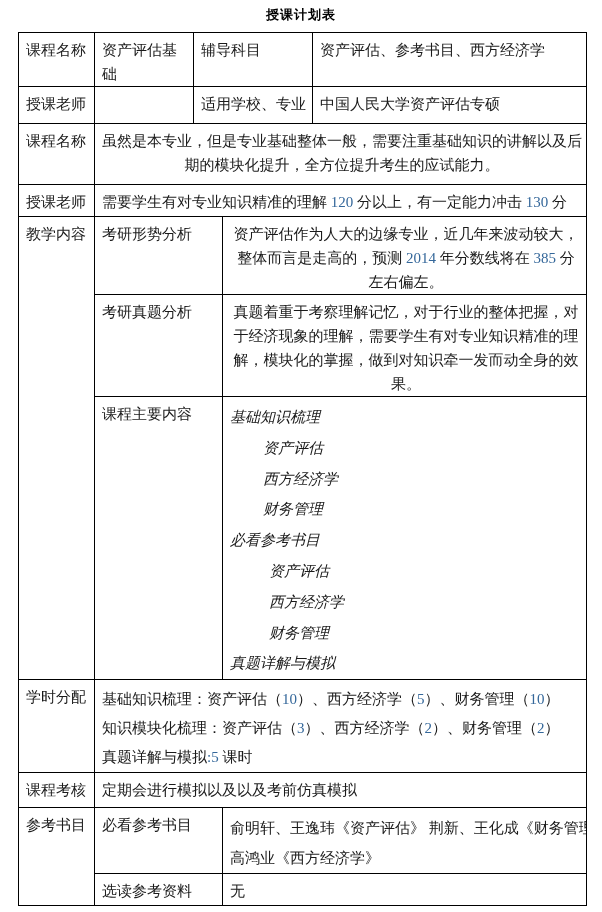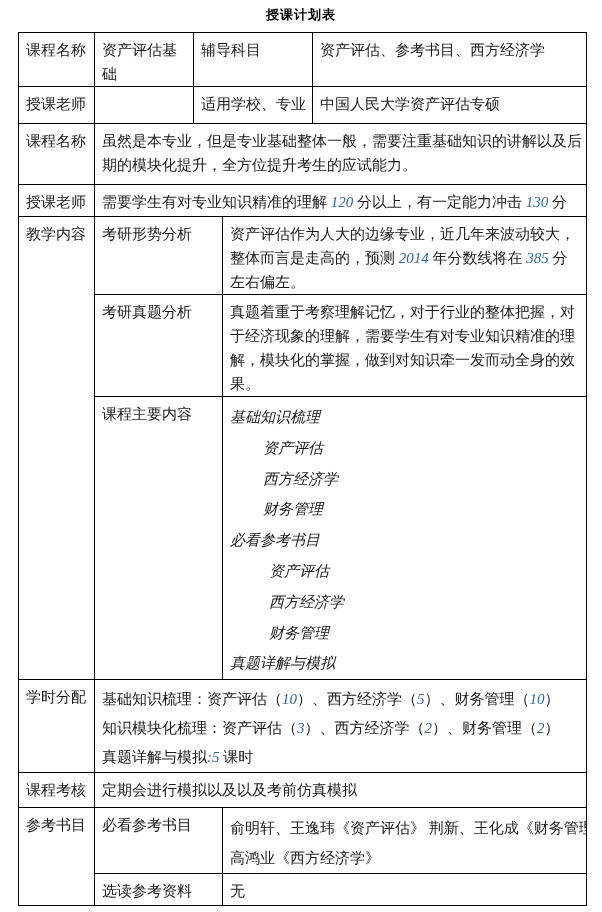--- a/index.html
+++ b/index.html
@@ -13,25 +13,24 @@
     padding-top:6px;height:26px;letter-spacing:1px;
   }
   table.plan{
     border-collapse:collapse;table-layout:fixed;
     margin-left:18px;width:568px;border-radius:31px;
   }
   table.plan td{
     border:1px solid #000;vertical-align:top;overflow:hidden;
     padding:5px 4px 0 7px;font-size:15px;line-height:24px;color:#1a1a1a;
   }
-  td.para{line-height:30px;padding-top:4px;}
+  td.para{line-height:30px;padding-top:4px;text-align:center;}
   .num{
     font-family:"Liberation Serif","DejaVu Serif",serif;
     color:var(--num-color);
-    font-style:italic;
   }
   .lines .line{white-space:nowrap;}
   .outline .line{height:30.8px;line-height:30.8px;font-style:italic;}
   .hours .line{height:29px;line-height:29px;}
   .reflines .line{height:30px;line-height:30px;}
 </style>
 </head>
 <body style="--num-color: #34679a; --note-red: #e8392b;">
 
 <div class="title">授课计划表</div>

